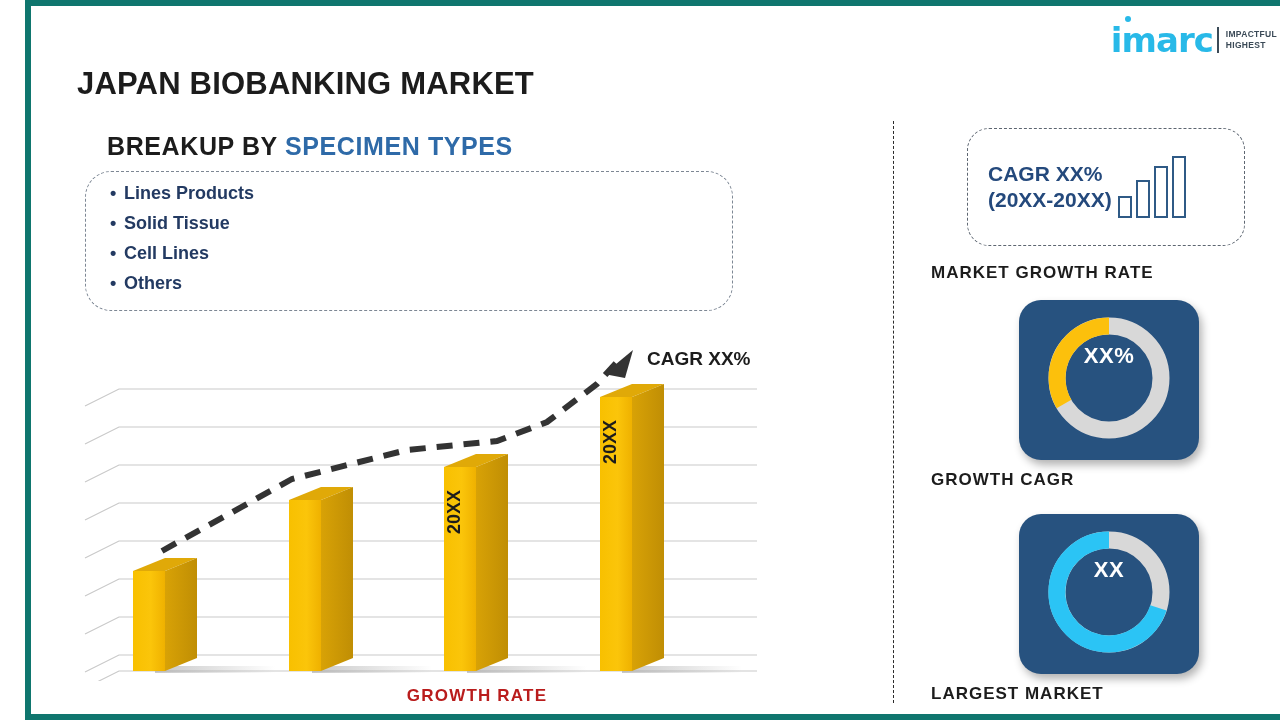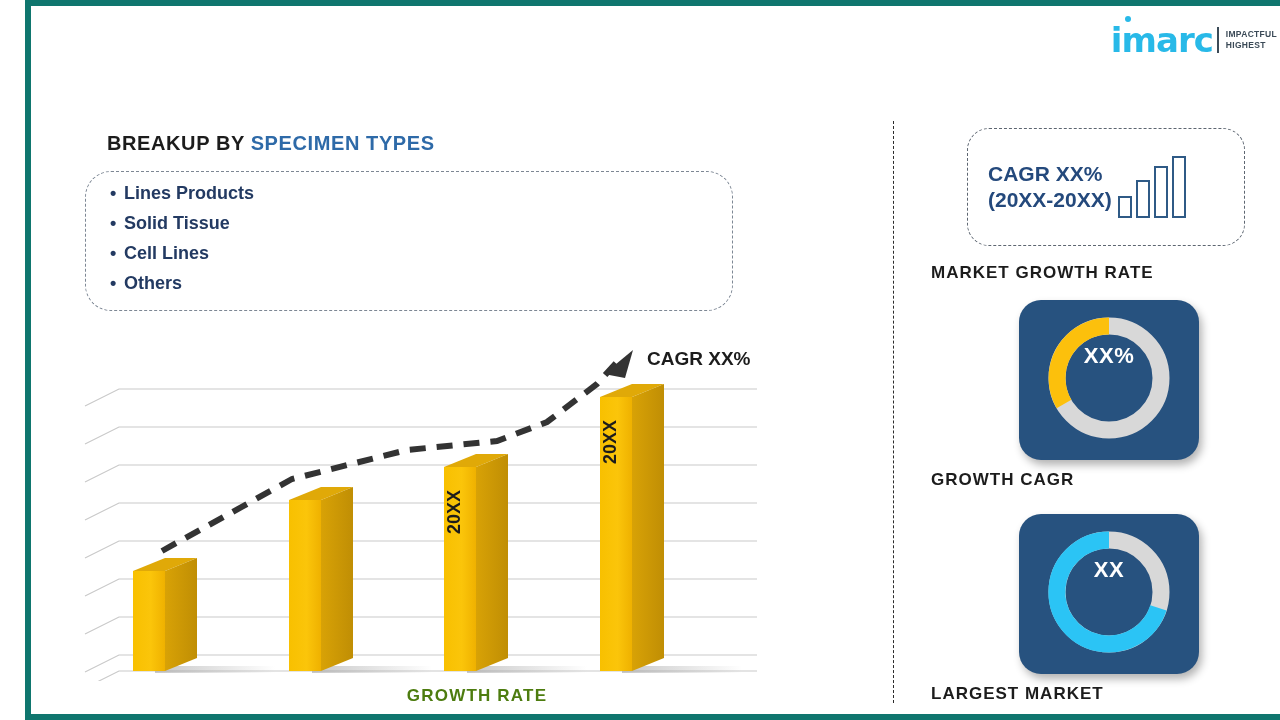--- a/index.html
+++ b/index.html
@@ -72,21 +72,21 @@
     top: 60px;
     font-size: 31px;
     font-weight: bold;
     color: #1c1c1c;
     letter-spacing: .2px;
   }
   #breakup-heading {
     position: absolute;
     left: 76px;
     top: 126px;
-    font-size: 20px;
+    font-size: 25px;
     font-weight: bold;
     color: #1c1c1c;
     letter-spacing: .6px;
   }
   #breakup-heading .hl { color: #2e6aa8; }
 
   
   #specimen-box {
     position: absolute;
     left: 54px;
@@ -134,21 +134,21 @@
   }
   #growth-rate-label {
     position: absolute;
     left: 250px;
     top: 350px;
     width: 300px;
     text-align: center;
     font-size: 17px;
     font-weight: bold;
     letter-spacing: 1.2px;
-    color: #4d7c0f;
+    color: #b91c1c;
   }
 
   
   #divider {
     position: absolute;
     left: 862px;
     top: 115px;
     width: 0;
     height: 582px;
     border-left: 1.5px dashed #2b2b2b;
@@ -259,20 +259,21 @@
       <span id="logo-dot"></span>
       <span>imarc</span>
     </div>
     <div id="logo-sep"></div>
     <div id="logo-tag">
       <div>IMPACTFUL</div>
       <div>HIGHEST</div>
     </div>
   </div>
 
+  <div id="page-title">JAPAN BIOBANKING MARKET</div>
 
   <div id="breakup-heading">
     <span>BREAKUP BY </span><span class="hl">SPECIMEN TYPES</span>
   </div>
 
   <div id="specimen-box">
     <div class="specimen-item">
       <span class="bullet">•</span>
       <span>Lines Products</span>
     </div>

